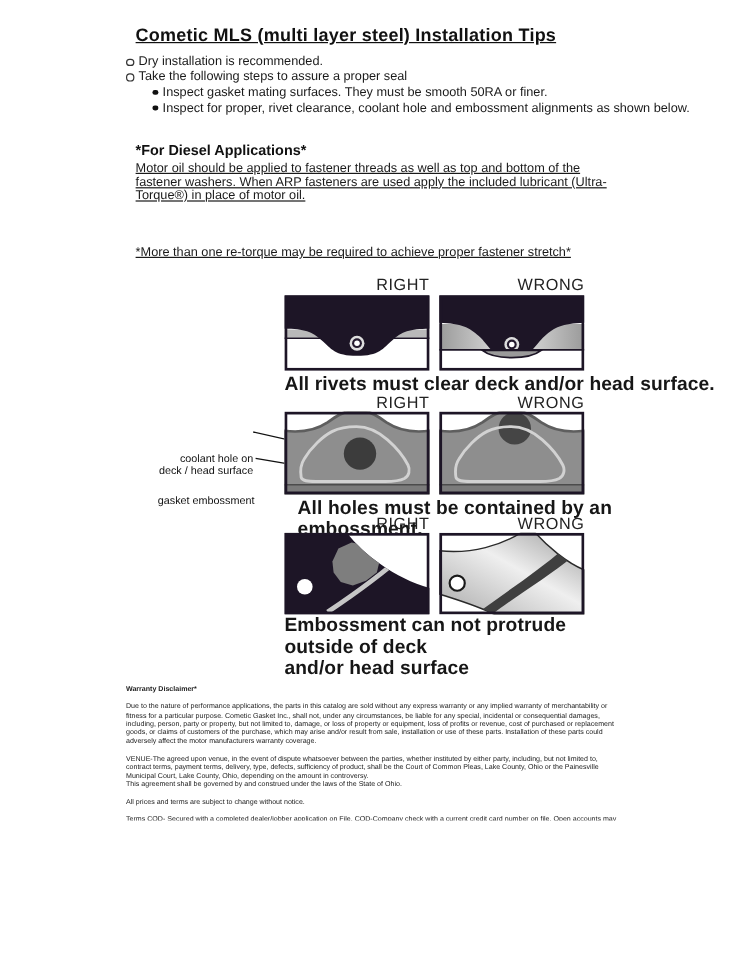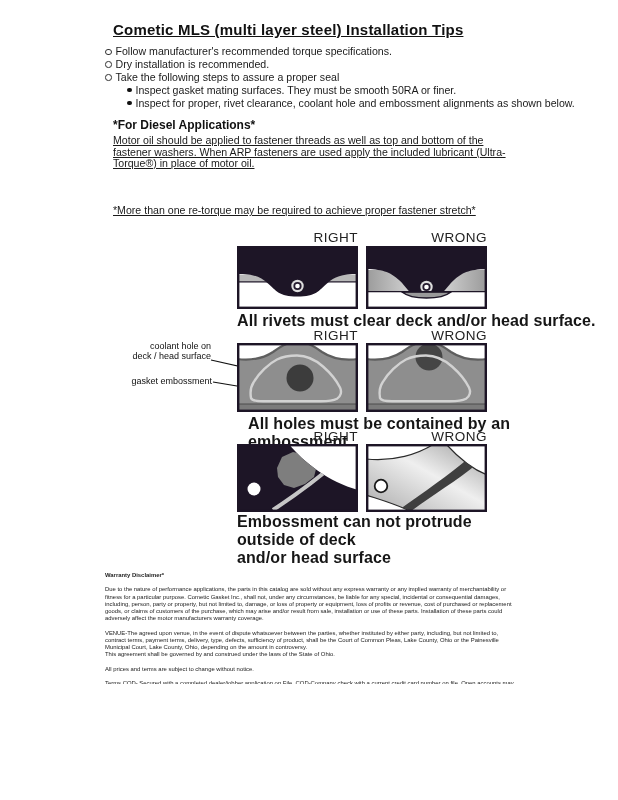--- a/index.html
+++ b/index.html
@@ -24,40 +24,36 @@
     margin:4px 4px 0 0;flex:0 0 auto;
   }
   .diesel-h{left:113px;top:118px;font-size:12px;font-weight:bold;color:#111;}
   .para{left:113px;font-size:10.6px;line-height:11.6px;color:#1a1a1a;text-decoration:underline;}
   .p1{top:135px;width:404px;}
   .p2{top:164px;width:400px;}
   .p3{top:205px;width:420px;}
   .rw-label{font-size:13.5px;color:#222;letter-spacing:0.5px;width:121px;text-align:right;}
   .dbox{width:121px;height:63px;}
   .caption{font-size:16px;color:#161616;font-weight:600;letter-spacing:0.1px;}
-  .callout{font-size:9px;line-height:9.8px;color:#111;text-align:right;}
+  .callout{font-size:9px;line-height:9.8px;color:#111;text-align:right;margin-top:36px;}
   .legal{left:105px;top:572px;width:410px;font-size:5.9px;line-height:7.25px;color:#222;}
   .legal p{margin:0 0 7px 0;}
   .legal .lh{font-weight:bold;margin-bottom:7px;}
   .legal .tight{margin:0;}
   .footer-code{left:388px;top:756px;font-size:13.5px;color:#2a2a2a;letter-spacing:0.3px;}
   svg{display:block;}
 </style>
 </head>
 <body>
 
 <div class="page">
 
   <div class="abs title">Cometic MLS (multi layer steel) Installation Tips</div>
 
   <div class="abs bullets">
-    <div class="b-row">
-      <span class="dotO"></span>
-      <span>Follow manufacturer's recommended torque specifications.</span>
-    </div>
     <div class="b-row">
       <span class="dotO"></span>
       <span>Dry installation is recommended.</span>
     </div>
     <div class="b-row">
       <span class="dotO"></span>
       <span>Take the following steps to assure a proper seal</span>
     </div>
     <div class="b-row b-sub">
       <span class="dotF"></span>

